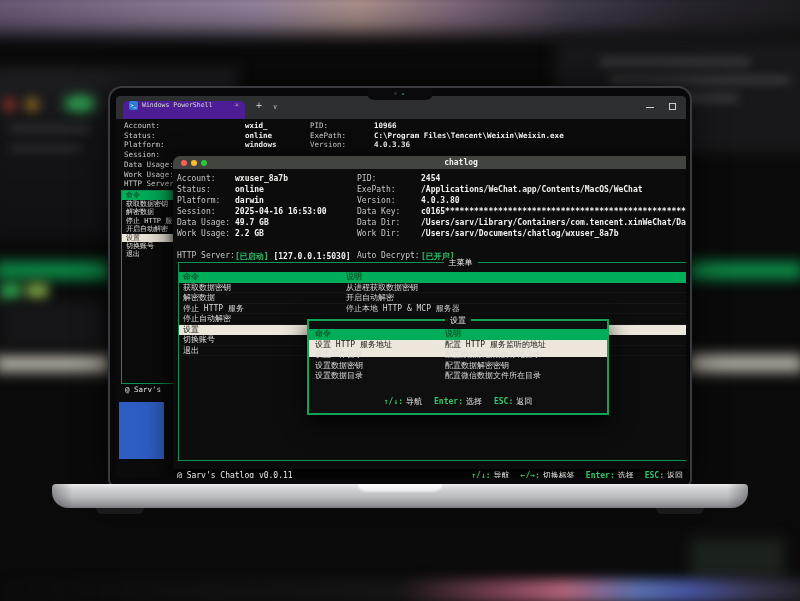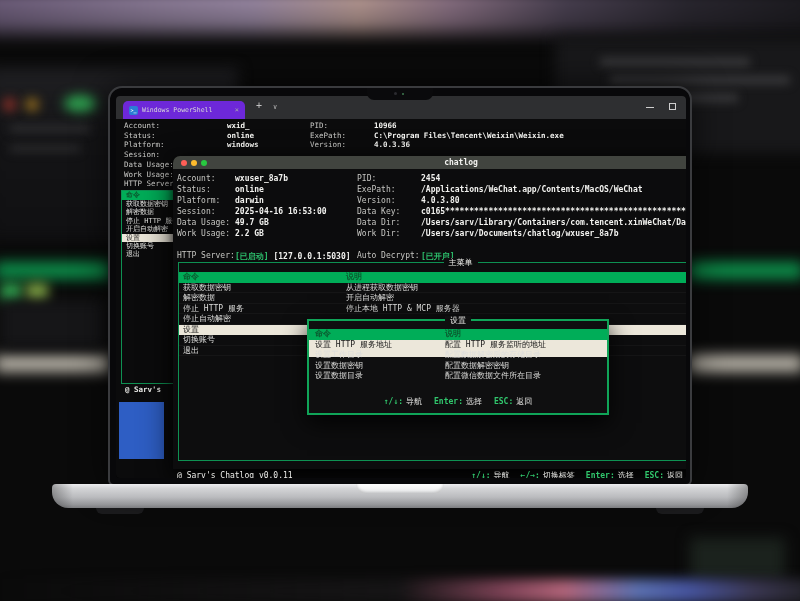--- a/index.html
+++ b/index.html
@@ -35,44 +35,44 @@
     background-image:linear-gradient(90deg, rgba(0,0,0,.3) 0%, rgba(0,0,0,0) 3%, rgba(0,0,0,0) 97%, rgba(0,0,0,.3) 100%),
       linear-gradient(180deg,#ededef 0%,#d4d5d7 18%,#babbbe 55%,#96979a 85%,#7b7c7f 100%);
     border-radius:4px 4px 16px 16px; }
   .deck-notch { position:absolute; left:50%; top:0; transform:translateX(-50%); width:88px; height:10px;
     background:linear-gradient(180deg,#ffffff,#e7e8ea); border-radius:0 0 10px 10px;
     box-shadow:inset 0 -2px 3px rgba(0,0,0,.18); }
   .foot { position:absolute; top:502px; width:48px; height:12px; background:#1b1b1d; border-radius:0 0 6px 6px; z-index:4; }
 
   
   .ps-titlebar { position:absolute; left:0; right:0; top:0; height:23px; background:#2e2f31; }
-  .ps-tab { position:absolute; left:7px; top:5px; width:122px; height:18px; background:#6d28d9;
-    border-radius:5px 5px 0 0; display:flex; align-items:center; gap:4px; padding:0 6px; }
+  .ps-tab { position:absolute; left:7px; top:5px; width:122px; height:18px; background:#4c1d95;
+    border-radius:5px 5px 0 0; display:flex; align-items:flex-start; gap:4px; padding:0 6px; }
   .ps-icon { width:9px; height:9px; background:#2b7cd6; border-radius:2px; color:#fff; font-size:5px;
     line-height:9px; text-align:center; font-weight:bold; flex:0 0 auto; }
   .ps-tab-title { flex:1; font-size:6.5px; color:#d9d9d9; white-space:nowrap; overflow:hidden; }
   .ps-tab-close { font-size:7px; color:#a9a9a9; }
   .ps-newtab { position:absolute; left:140px; top:4px; color:#c2c2c2; font-size:10px; }
   .ps-tabmenu { position:absolute; left:157px; top:7px; color:#b5b5b5; font-size:7px; }
   .ps-btn-min { position:absolute; right:32px; top:11px; width:8px; height:1px; background:#cfcfcf; }
   .ps-btn-max { position:absolute; right:10px; top:7px; width:7px; height:7px; border:1px solid #cfcfcf; }
   .ps-body { position:absolute; left:0; right:0; top:23px; bottom:0; background:#0b0b0c; }
 
   .ps-row { position:absolute; left:0; right:0; height:10px; font-size:7.5px; color:#c9c9c6; white-space:nowrap; }
   .ps-row b { color:#f4f4f1; font-weight:bold; }
-  .ps-l1 { position:absolute; left:8px; } .ps-v1 { position:absolute; left:64px;padding-left:47px; }
+  .ps-l1 { position:absolute; left:8px; } .ps-v1 { position:absolute; left:82px;padding-left:47px; }
   .ps-l2 { position:absolute; left:194px; } .ps-v2 { position:absolute; left:258px; }
 
   .ps-menu { position:absolute; left:5px; top:94px; width:160px; height:194px;
     border:1px solid #0e9152; background:#0b0b0c; overflow:hidden; }
   .ps-menu-header { height:9px; line-height:9px; background:#00ad58; color:#0b5c31; font-size:7px;
     font-weight:bold; padding-left:4px; white-space:nowrap; }
   .ps-menu-item { height:8.4px; line-height:8.4px; font-size:7px; padding-left:4px; color:#e3e3e0; white-space:nowrap; }
   .ps-menu-item.sel { background:#ece7da; color:#161616; }
-  .ps-footer { position:absolute; left:9px; top:289px; font-size:7.5px; font-weight:bold; color:#ece009; color:#ededea; }
+  .ps-footer { position:absolute; left:9px; top:289px; font-size:7.5px; font-weight:normal; color:#ece009; color:#ededea; }
   .ps-blue { position:absolute; left:3px; top:306px; width:45px; height:57px; background:#2e5ec4; }
 
   
   .chatlog { position:absolute; left:57px; top:60px; width:576px; height:313px;
     background:#0c0c0d; border-radius:7px 7px 3px 3px; z-index:10;
     box-shadow:0 12px 32px rgba(0,0,0,.78), 0 2px 10px rgba(0,0,0,.6); }
   .cl-titlebar { position:absolute; left:0; right:0; top:0; height:13px; background:#41443f;
     border-radius:7px 7px 0 0; }
   .tl { position:absolute; top:3.5px; width:6px; height:6px; border-radius:50%; }
   .cl-title { position:absolute; left:0; right:0; top:2px; text-align:center; font-size:8px;

